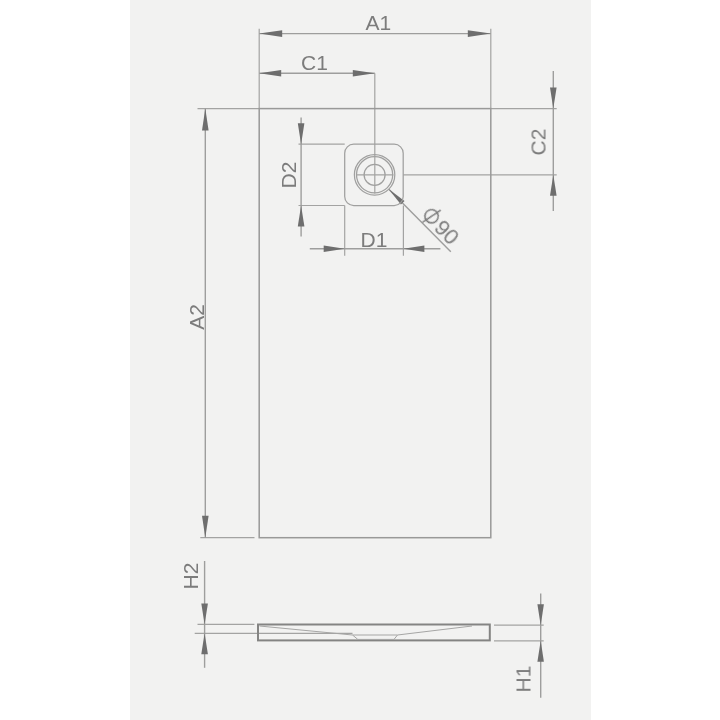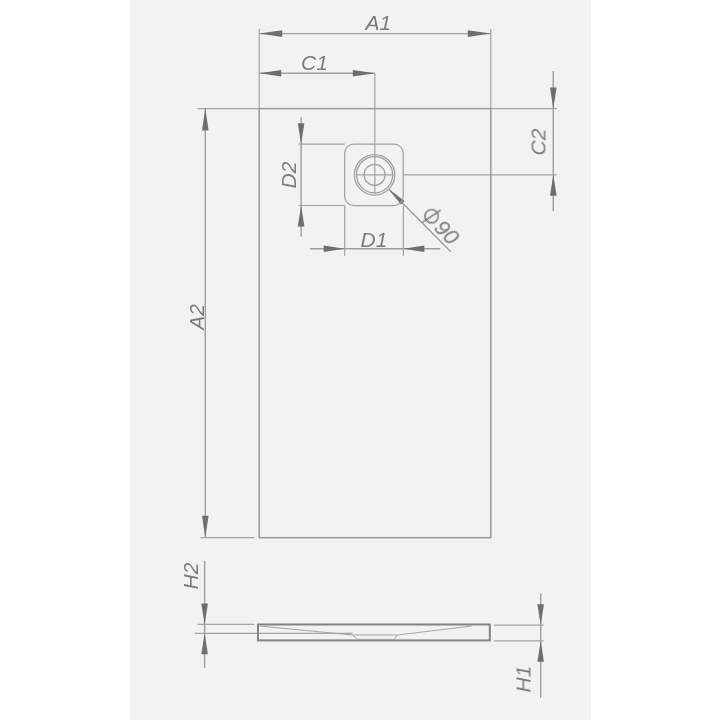--- a/index.html
+++ b/index.html
@@ -1,16 +1,16 @@
 <!DOCTYPE html>
 <html><head>
 <meta charset="utf-8">
 <style>
   html,body{margin:0;padding:0;background:#ffffff;}
-  #canvas{width:576px;height:720px;position:relative;font-style:italic;}
+  #canvas{width:576px;height:720px;position:relative;}
   svg{display:block;}
   text{font-family:"Liberation Sans", sans-serif;font-size:21px;fill:#7c7c7c;}
 </style>
 </head>
 <body>
 <div id="canvas">
 <svg width="720" height="720" viewBox="0 0 720 720" style="filter:blur(0.5px)">
   <rect x="0" y="0" width="720" height="720" fill="#ffffff"></rect>
   <rect x="130" y="0" width="461" height="720" fill="#f2f2f1"></rect>
 

